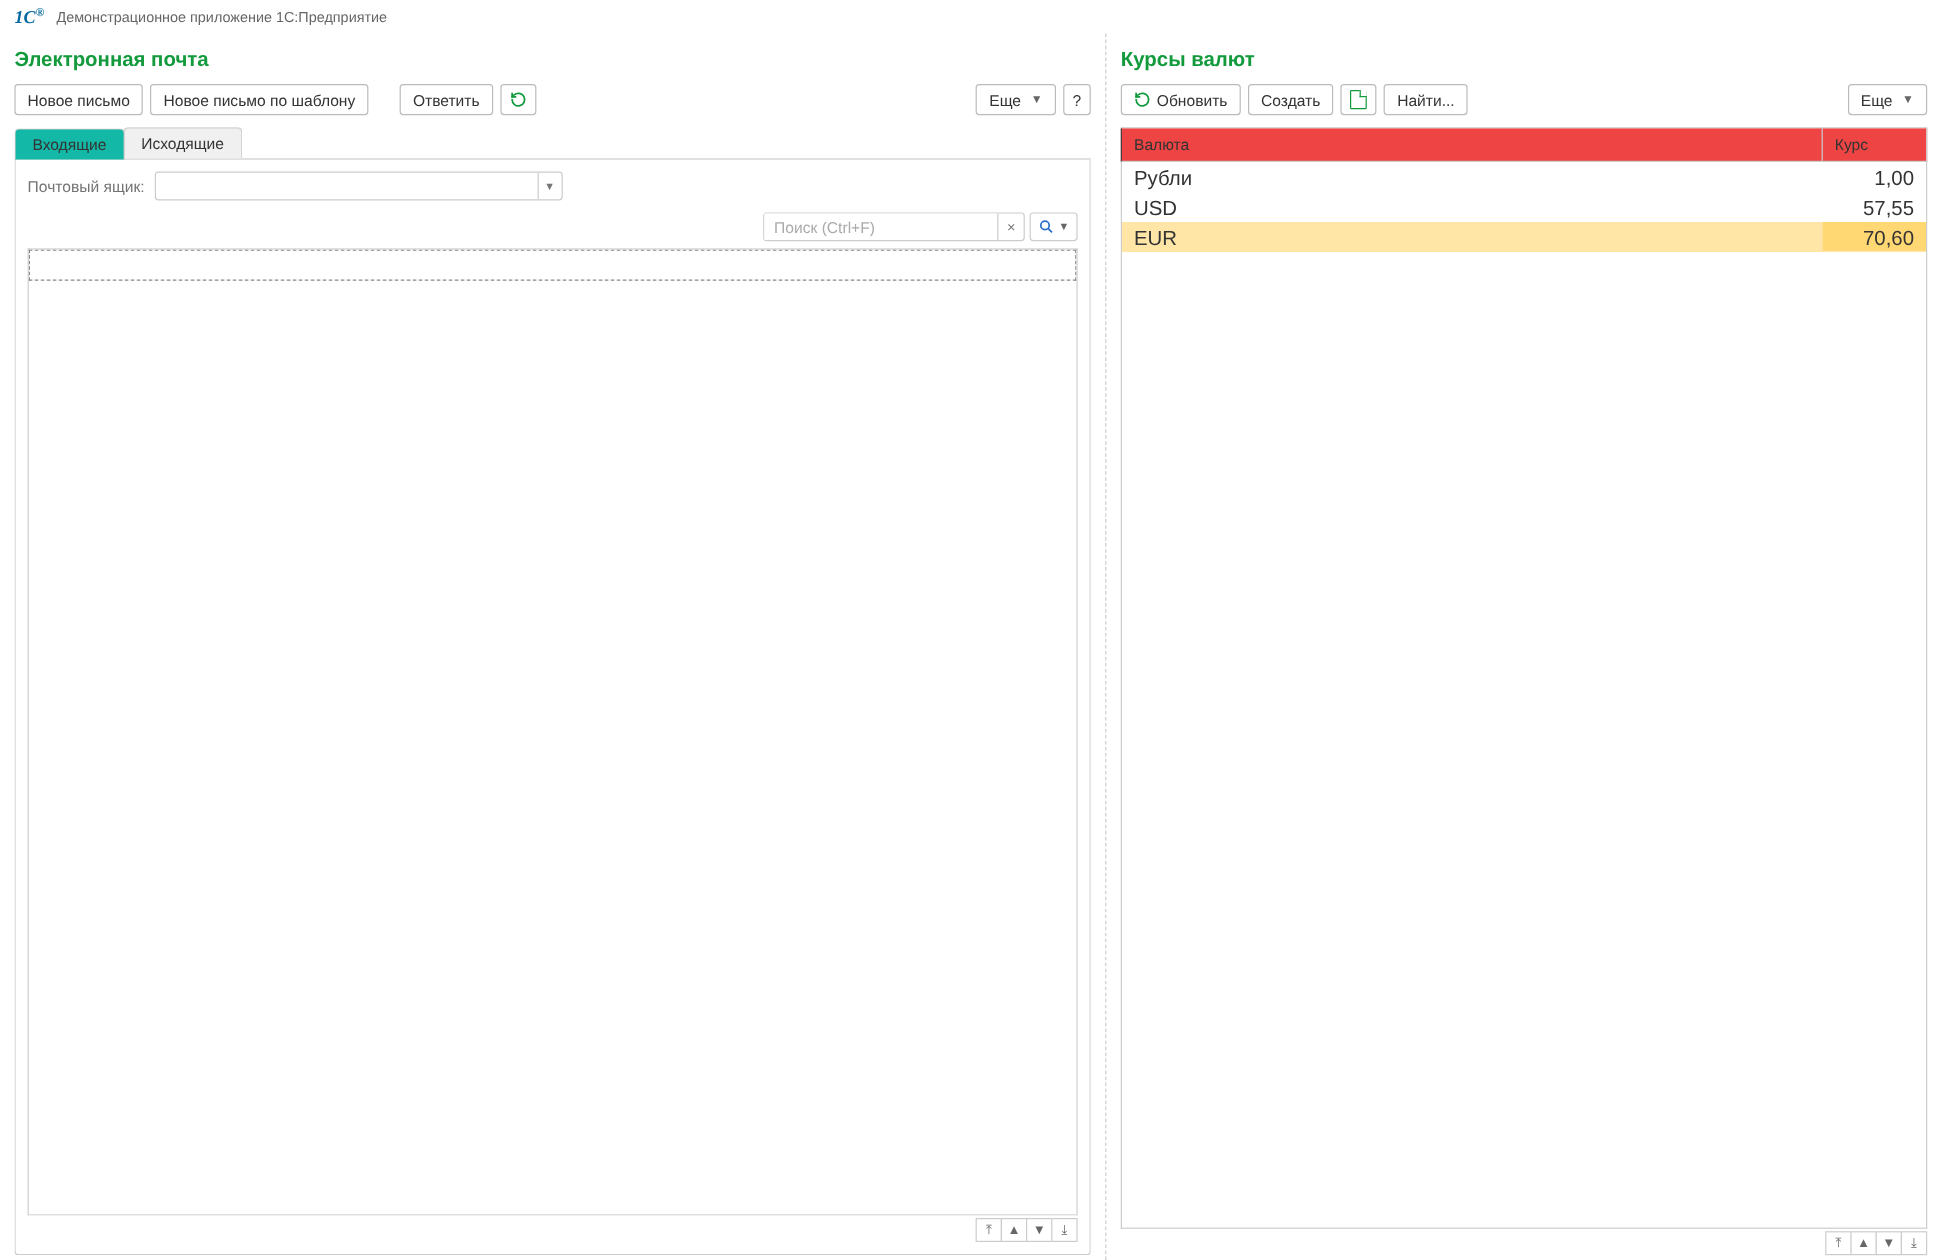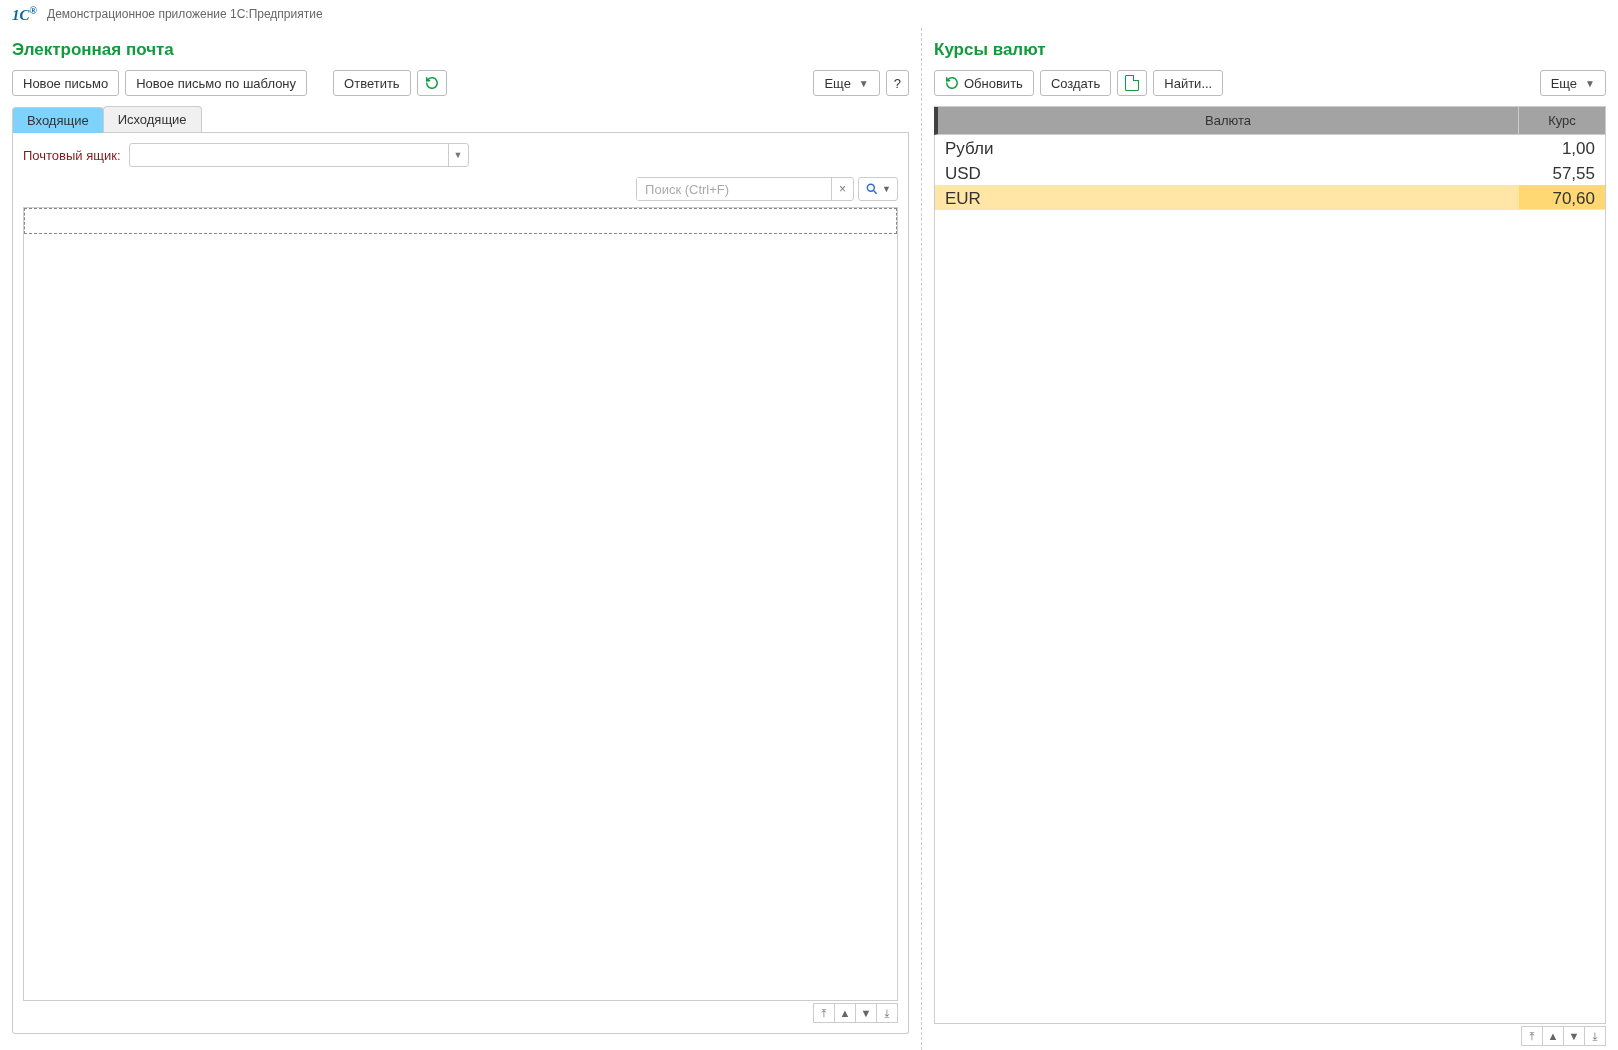--- a/index.html
+++ b/index.html
@@ -26,21 +26,21 @@
   .app-title { color: #666; font-size: 12px; }
 
   .workspace {
     display: flex;
     gap: 0;
     height: calc(100% - 28px);
     padding: 0 0 0 0;
   }
   .panel-left {
     width: 922px;
-    padding: 8px 12px 16px 12px;
+    padding: 8px 12px 4px 12px;
     border-right: 1px dashed #ccc;
     display: flex; flex-direction: column;
   }
   .panel-right {
     flex: 1;
     padding: 8px 12px 4px 12px;
     display: flex; flex-direction: column;
   }
   .panel-title {
     color: #129a3d;
@@ -80,40 +80,40 @@
     background: #f0f0f0;
     padding: 5px 14px;
     font-size: 13px;
     cursor: pointer;
     border-top-left-radius: 4px;
     border-top-right-radius: 4px;
     margin-right: -1px;
     position: relative;
   }
   .tab.active {
-    background: #7dd3fc;
+    background: #14b8a6;
     top: 1px;
     text-align: center;
   }
 
   .tab-body {
     border: 1px solid #ccc;
     border-top: none;
     border-radius: 0 0 3px 3px;
     padding: 10px;
     flex: 1;
     display: flex; flex-direction: column;
     overflow: hidden;
   }
 
   .field-row {
     display: flex; align-items: center; gap: 8px;
     margin-bottom: 10px;
   }
-  .field-label { color: #7f1d1d; font-size: 13px; }
+  .field-label { color: #737373; font-size: 13px; }
   .combo {
     display: flex; align-items: stretch;
     border: 1px solid #ccc;
     border-radius: 3px;
     height: 24px; width: 340px;
     background: #fff;
   }
   .combo input {
     border: none; outline: none; flex: 1;
     padding: 0 6px; font-size: 13px;
@@ -212,26 +212,25 @@
   }
 
   
   .r-table {
     border-top: 1px solid #ccc;
     flex: 1;
     display: flex; flex-direction: column;
   }
   .r-head {
     display: flex;
-    background: #a3a3a3;
+    background: #ef4444;
     border-bottom: 1px solid #ccc;
-    border-left: 4px solid #404040;
+    border-left: 1px solid #404040;
     border-right: 1px solid #ccc;
     height: 28px;
-    text-align: center;
   }
   .r-head .col {
     padding: 6px 10px;
     font-size: 13px;
     border-right: 1px solid #ccc;
   }
   .r-head .col:last-child { border-right: none; }
   .r-body {
     flex: 1;
     border-left: 1px solid #ccc;

